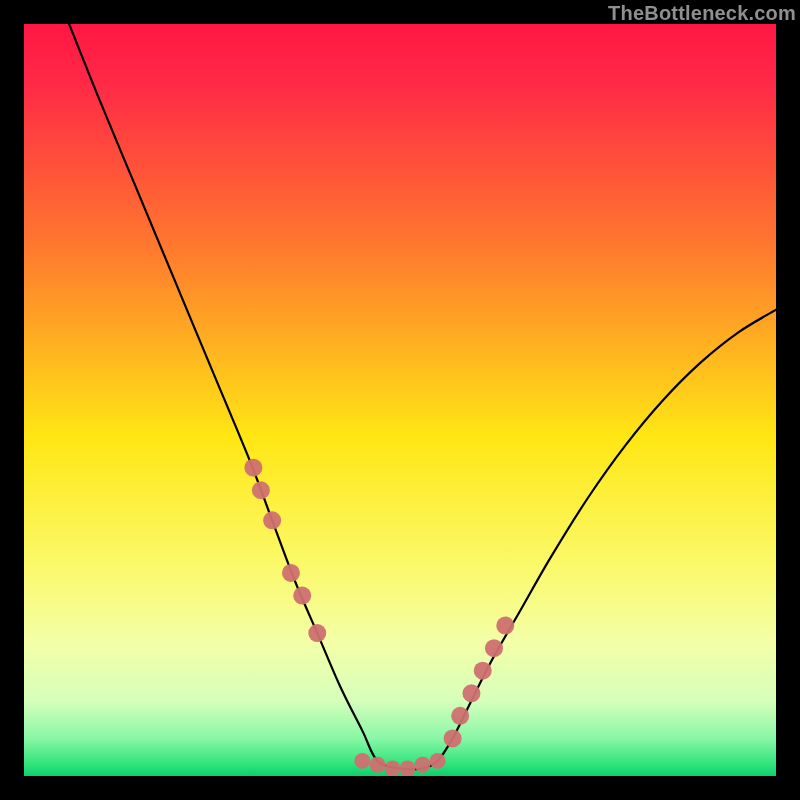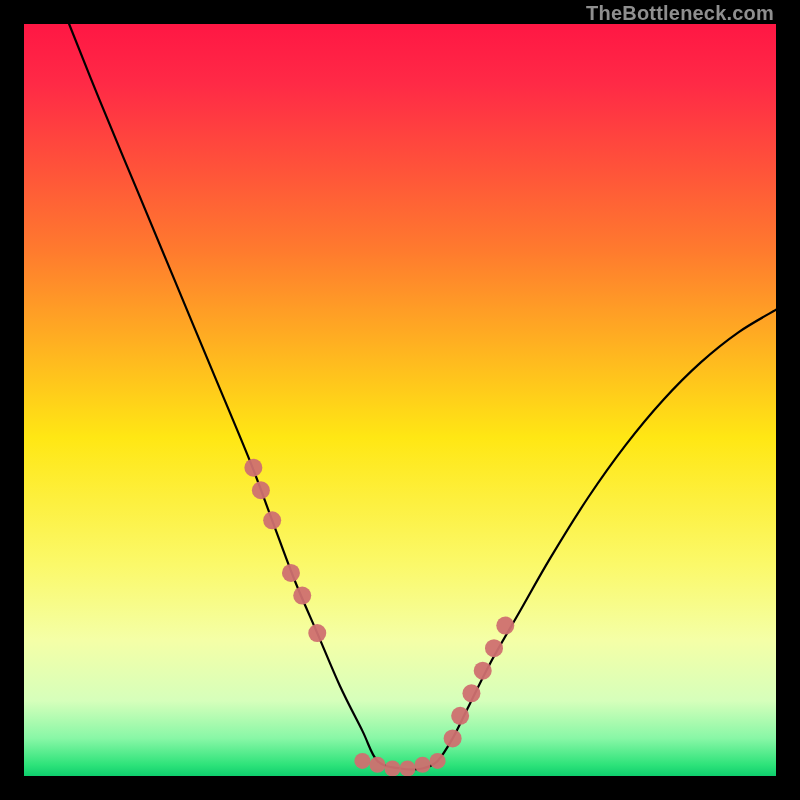--- a/index.html
+++ b/index.html
@@ -23,21 +23,21 @@
     position: absolute;
     left: 24px;
     top: 24px;
     width: 752px;
     height: 752px;
     display: block;
   }
   .watermark {
     position: absolute;
     top: 2px;
-    right: 26px;
+    right: 4px;
     font-family: Arial, Helvetica, sans-serif;
     font-size: 20px;
     font-weight: bold;
     color: #8f8f8f;
     letter-spacing: 0.2px;
   }
 </style>
 </head>
 <body>
 

